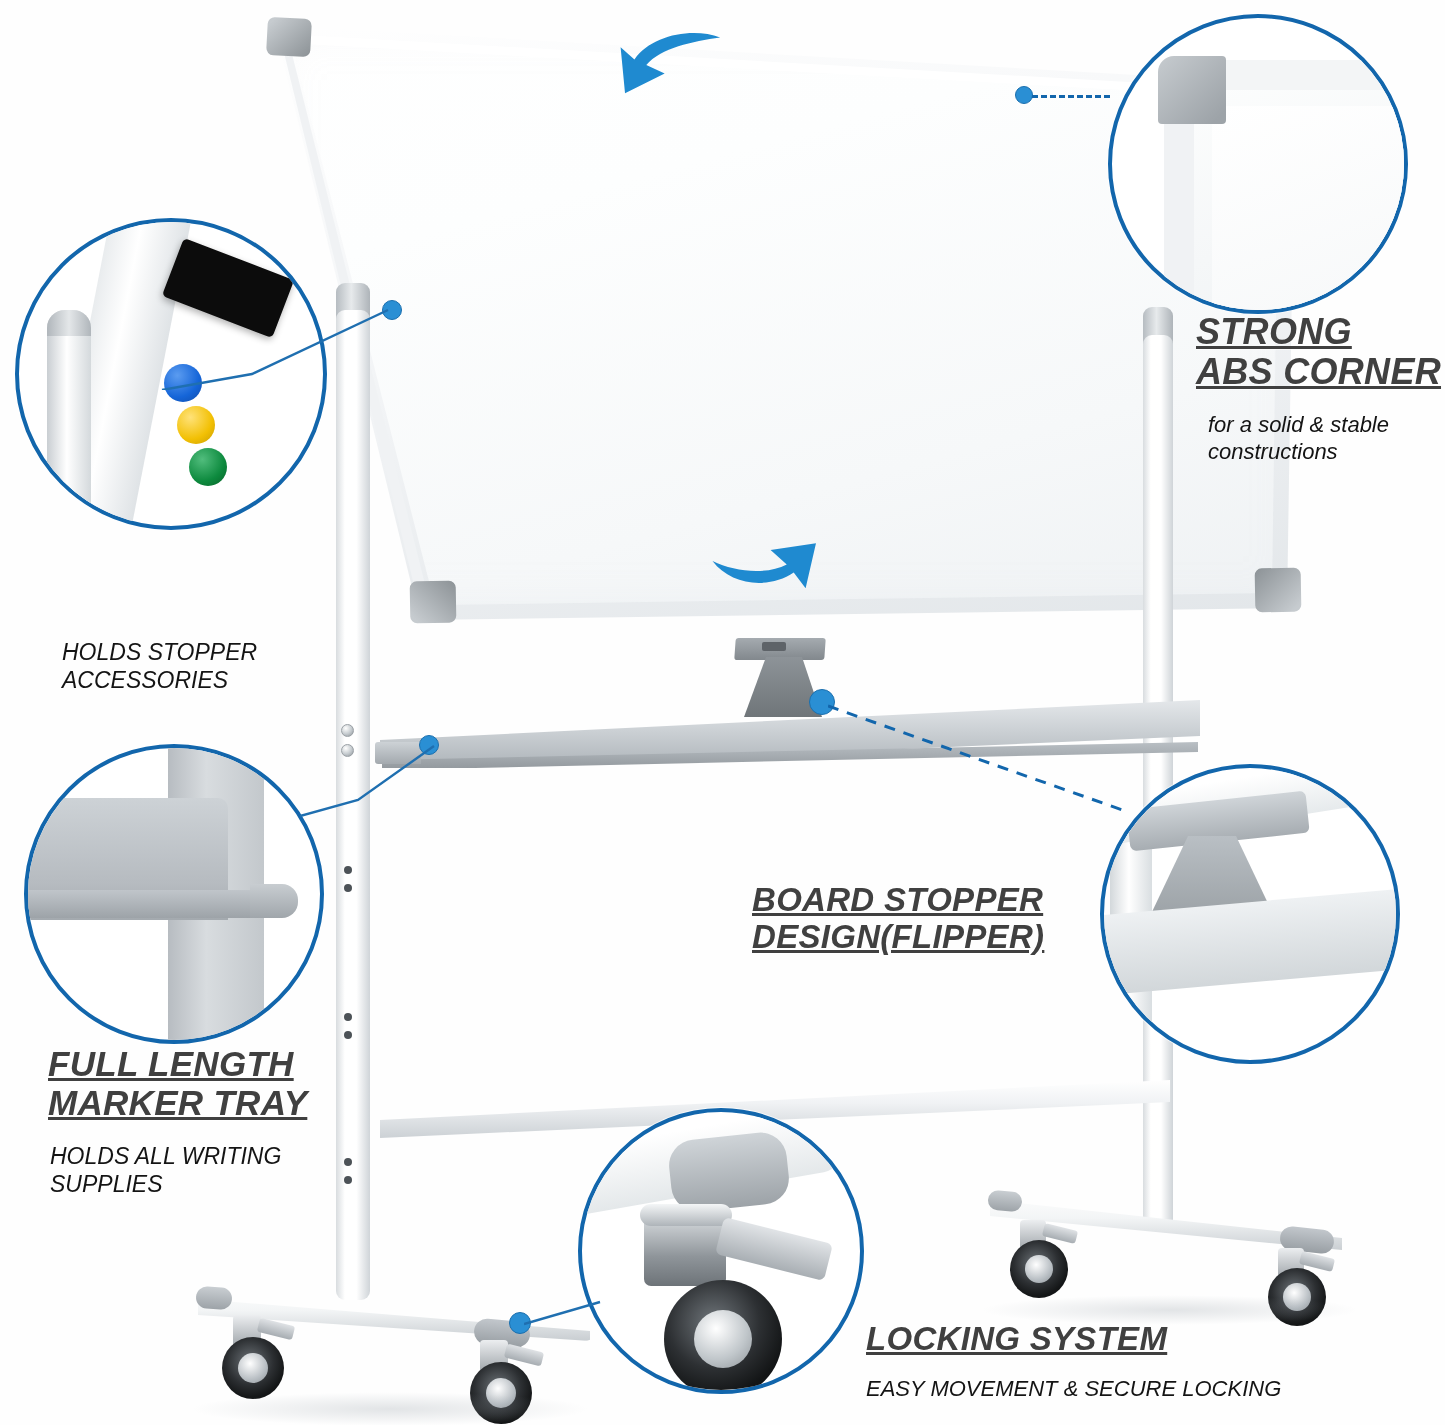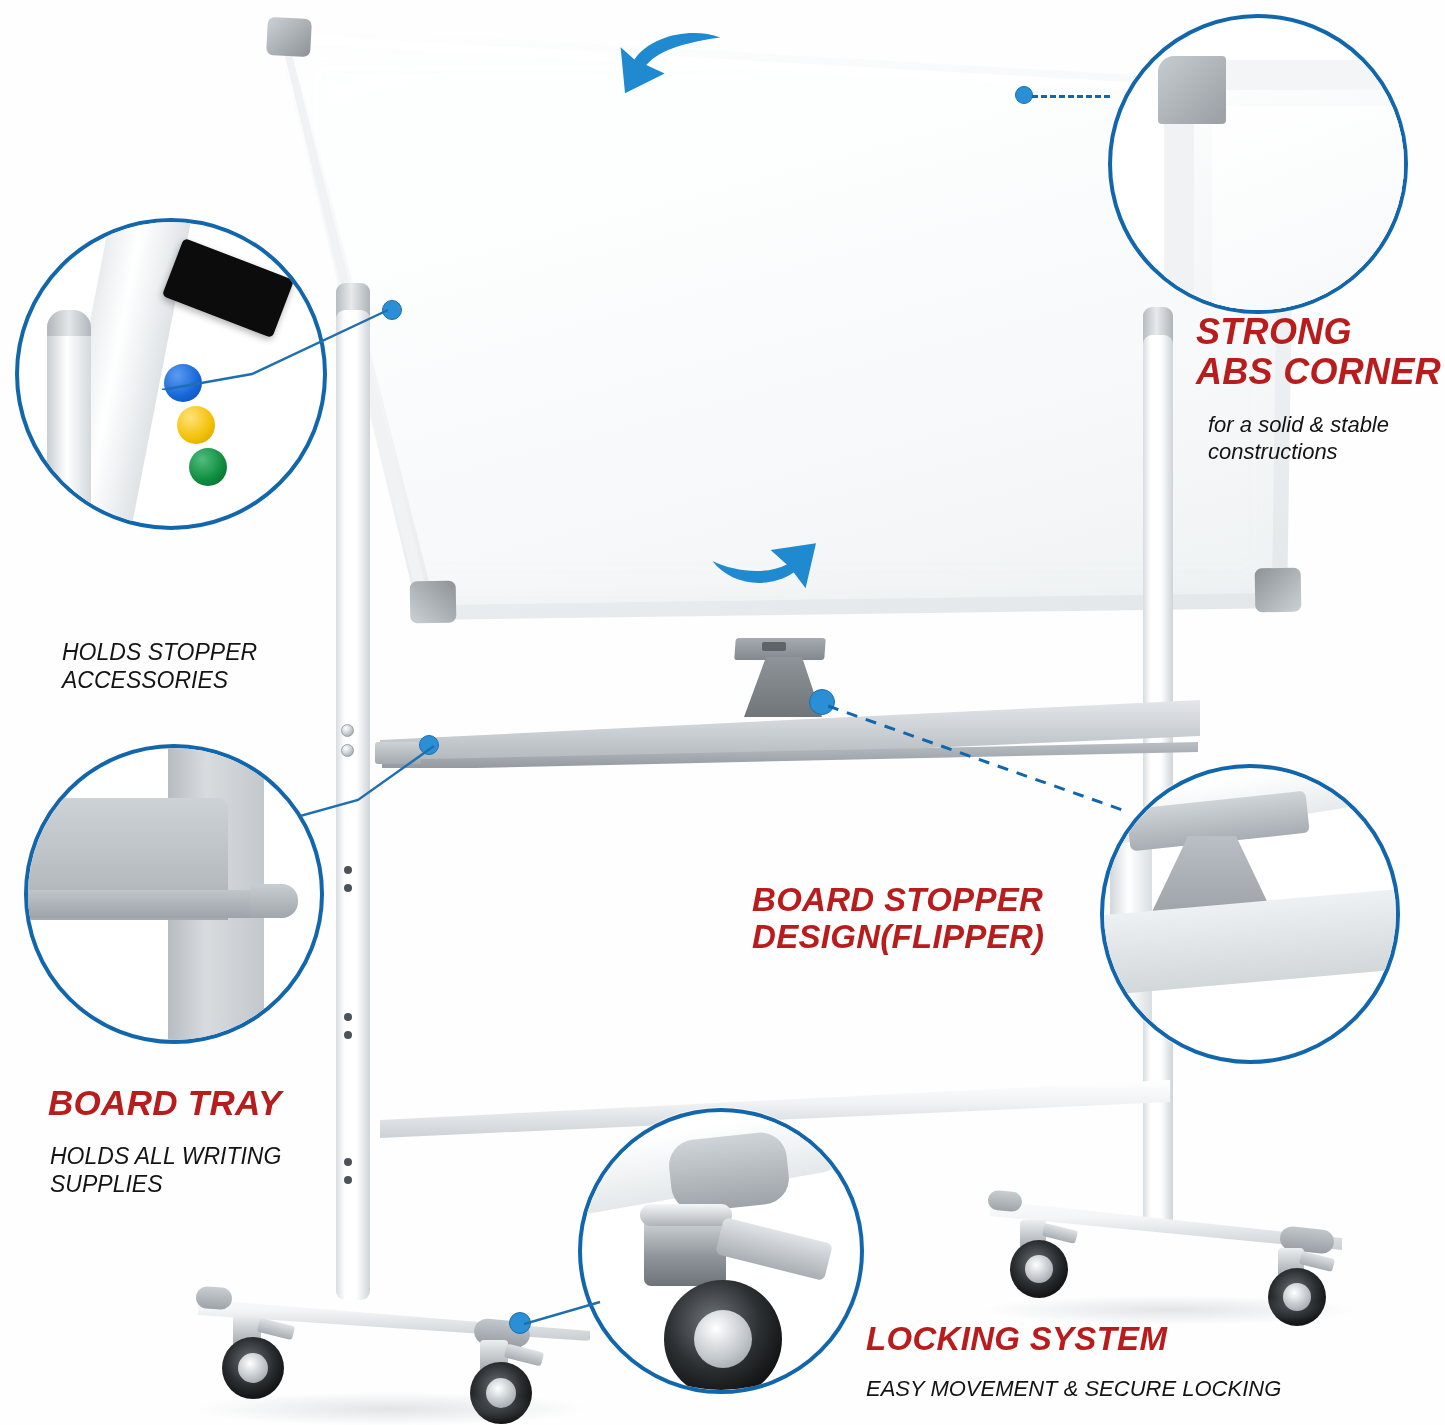--- a/index.html
+++ b/index.html
@@ -22,26 +22,27 @@
     border-radius:50%;
     border:4px solid #1266ac;
     background:#ffffff;
     overflow:hidden;
     box-shadow:0 0 0 1px rgba(255,255,255,.7);
   }
 
   
   .cal-title{
     position:absolute;
-    color:#b91c1c;
+    color:#404040;
     font-weight:bold;
     font-style:italic;
     letter-spacing:.3px;
     line-height:1.12;
     text-shadow:0 1px 0 rgba(255,255,255,.6);
+    text-decoration:underline;
   }
   .cal-sub{
     position:absolute;
     color:#141414;
     font-style:italic;
     line-height:1.22;
   }
 
   
   .dot{
@@ -309,22 +310,22 @@
     <div class="abs" style="left:-10px;top:50px;width:210px;height:122px;
                 background:linear-gradient(180deg,#cdd2d6 0%,#b6bbc0 70%,#a4aaaf 100%);
                 border-radius:8px 10px 0 0;"></div>
     <div class="abs" style="left:-10px;top:142px;width:248px;height:28px;
                 background:linear-gradient(180deg,#c0c5ca,#9da3a8); border-radius:0 0 6px 6px;"></div>
     <div class="abs" style="left:222px;top:136px;width:48px;height:34px;
                 background:linear-gradient(180deg,#c8cdd1,#a0a6ab); border-radius:0 16px 16px 0;"></div>
   </div>
 
   <div class="cal-title" style="left:48px; top:1044px; width:300px; font-size:35px;">
-    <br>
-    <span>BOARD TRAY</span>
+    <span>FULL LENGTH</span><br>
+    <span>MARKER TRAY</span>
   </div>
   <div class="cal-sub" style="left:50px; top:1142px; width:300px; font-size:23px;">
     <span>HOLDS ALL WRITING</span><br>
     <span>SUPPLIES</span>
   </div>
 
   <div class="dot" style="left:419px; top:735px; width:20px; height:20px;"></div>
   <svg class="abs" style="left:300px; top:738px; width:140px; height:80px;" viewBox="0 0 140 80">
     <polyline points="0,78 58,62 134,8" fill="none" stroke="#1f6fb0" stroke-width="2.4"></polyline>
   </svg>

